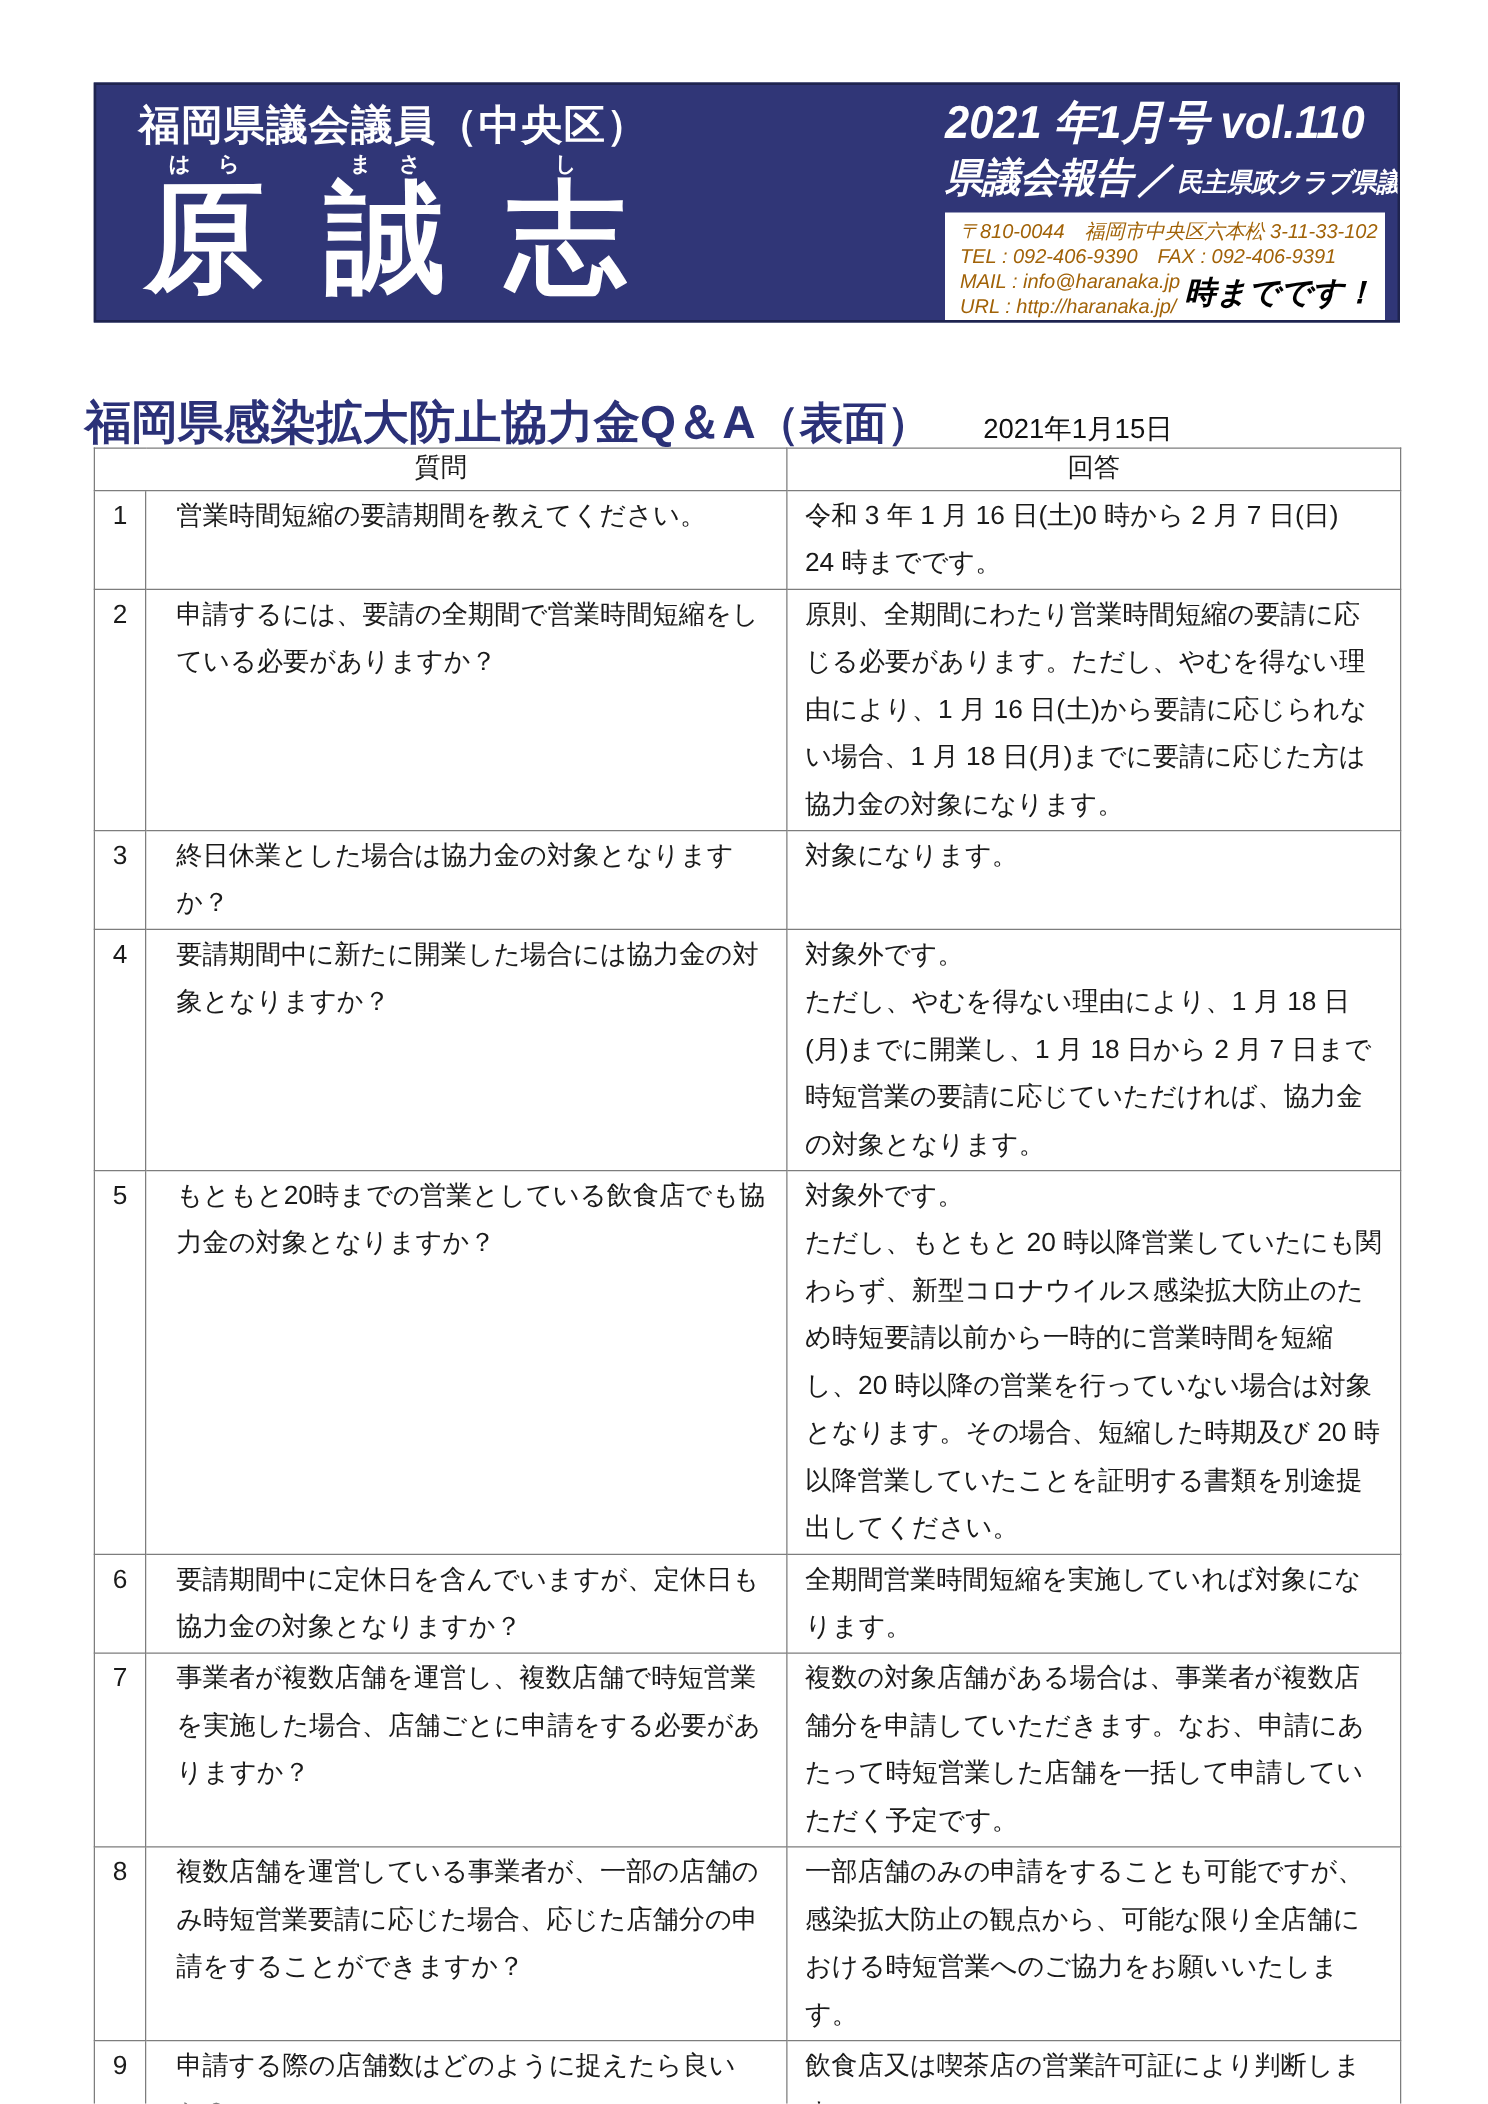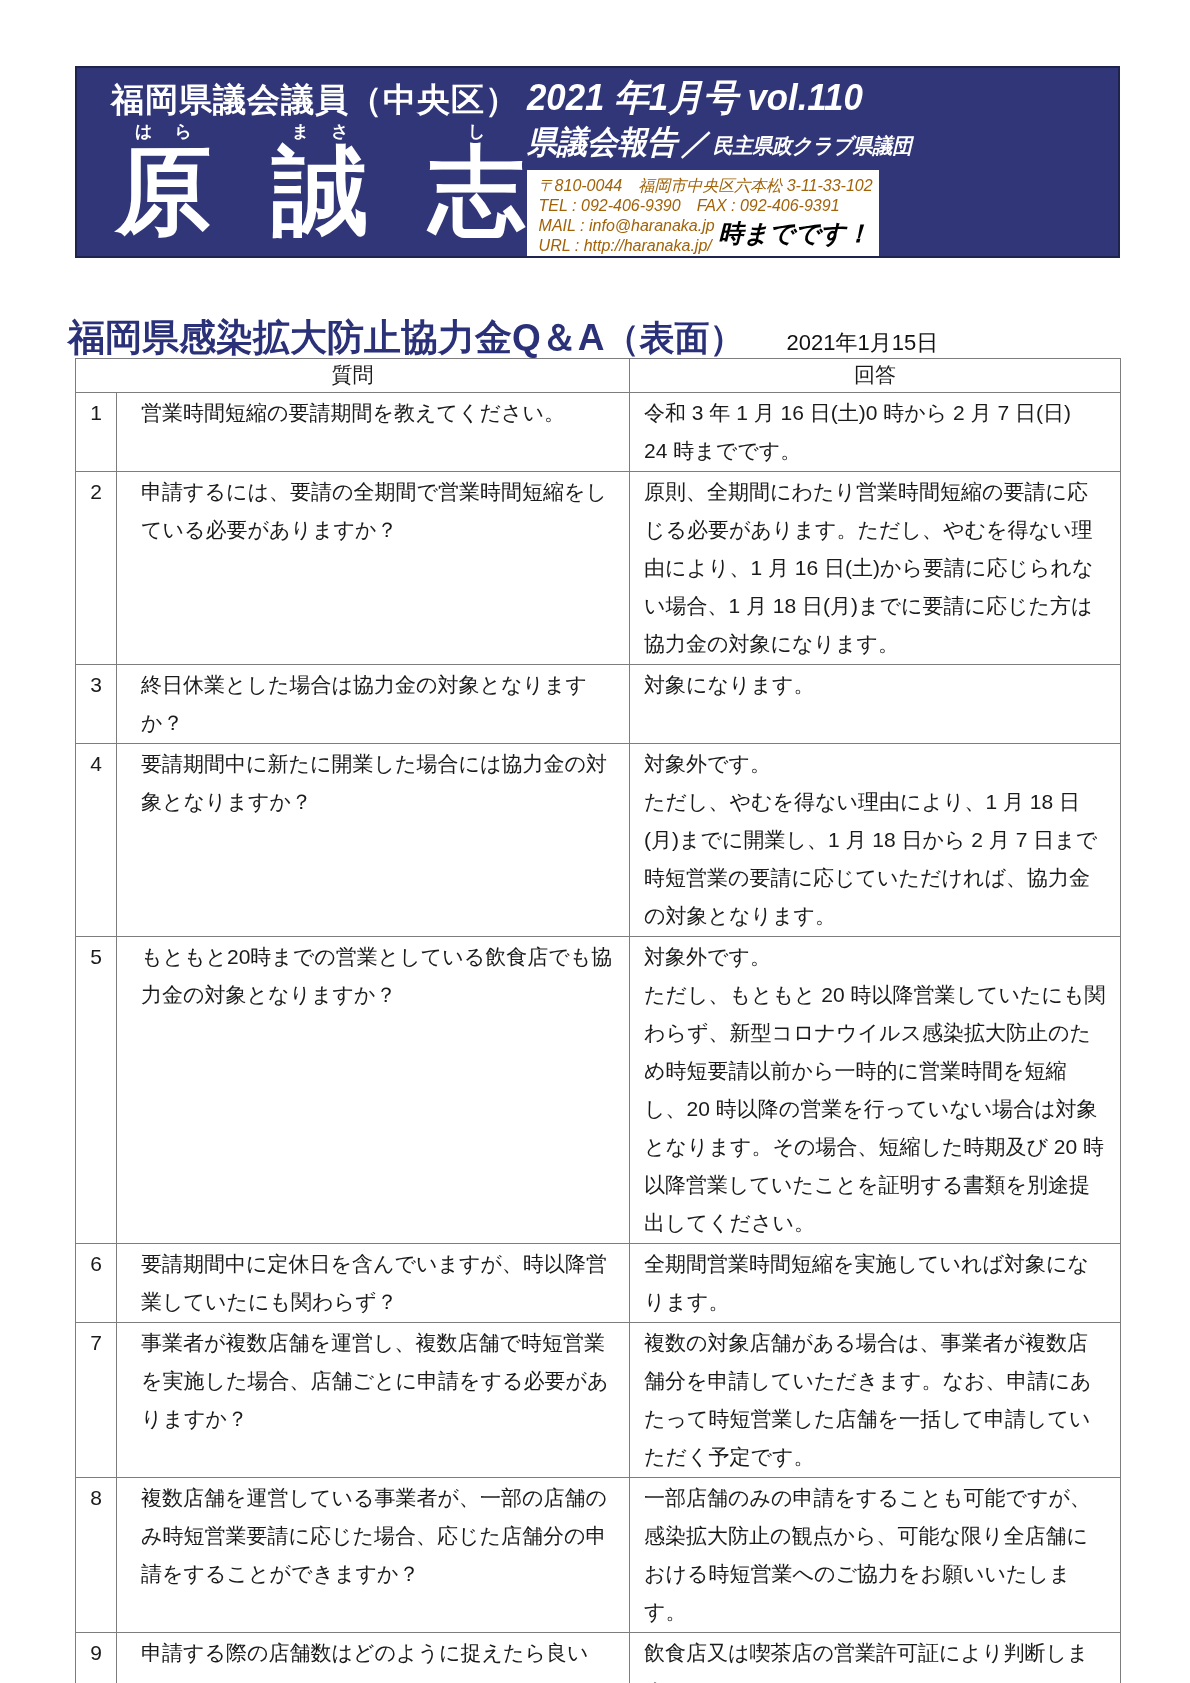--- a/index.html
+++ b/index.html
@@ -15,29 +15,29 @@
     background:#ffffff;
     overflow:hidden;
   }
 
   
   .banner {
     position:absolute; left:75px; top:66px;
     width:1045px; height:192px;
     background:#303677;
     border:2px solid #1f244f;
-    display:flex; justify-content:flex-start;
+    display:flex; justify-content:space-between;
     overflow:hidden;
   }
   .banner-left { padding:12px 0 0 34px; }
   .position-label {
     color:#ffffff; font-weight:bold; font-size:33px;
     letter-spacing:1px; line-height:1.2;
   }
-  .name-row { display:flex; gap:56px; padding-left:2px; margin-top:2px; }
+  .name-row { display:flex; gap:44px; padding-left:2px; margin-top:2px; }
   .name-char { text-align:center; min-width:100px; }
   .furigana {
     color:#ffffff; font-weight:bold; font-size:17px;
     letter-spacing:22px; padding-left:22px; line-height:1.2;
   }
   .kanji {
     color:#ffffff; font-weight:bold; font-size:96px; line-height:1.02;
   }
 
   .banner-right { width:362px; padding:10px 10px 8px 0;font-style:italic; }
@@ -183,21 +183,21 @@
 ただし、やむを得ない理由により、1 月 18 日(月)までに開業し、1 月 18 日から 2 月 7 日まで時短営業の要請に応じていただければ、協力金の対象となります。</td>
       </tr>
       <tr>
         <td class="num">5</td>
         <td class="q">もともと20時までの営業としている飲食店でも協力金の対象となりますか？</td>
         <td class="a">対象外です。
 ただし、もともと 20 時以降営業していたにも関わらず、新型コロナウイルス感染拡大防止のため時短要請以前から一時的に営業時間を短縮し、20 時以降の営業を行っていない場合は対象となります。その場合、短縮した時期及び 20 時以降営業していたことを証明する書類を別途提出してください。</td>
       </tr>
       <tr>
         <td class="num">6</td>
-        <td class="q">要請期間中に定休日を含んでいますが、時以降営業していたにも関わらず？</td>
+        <td class="q">要請期間中に定休日を含んでいますが、定休日も協力金の対象となりますか？</td>
         <td class="a">全期間営業時間短縮を実施していれば対象になります。</td>
       </tr>
       <tr>
         <td class="num">7</td>
         <td class="q">事業者が複数店舗を運営し、複数店舗で時短営業を実施した場合、店舗ごとに申請をする必要がありますか？</td>
         <td class="a">複数の対象店舗がある場合は、事業者が複数店舗分を申請していただきます。なお、申請にあたって時短営業した店舗を一括して申請していただく予定です。</td>
       </tr>
       <tr>
         <td class="num">8</td>
         <td class="q">複数店舗を運営している事業者が、一部の店舗のみ時短営業要請に応じた場合、応じた店舗分の申請をすることができますか？</td>

